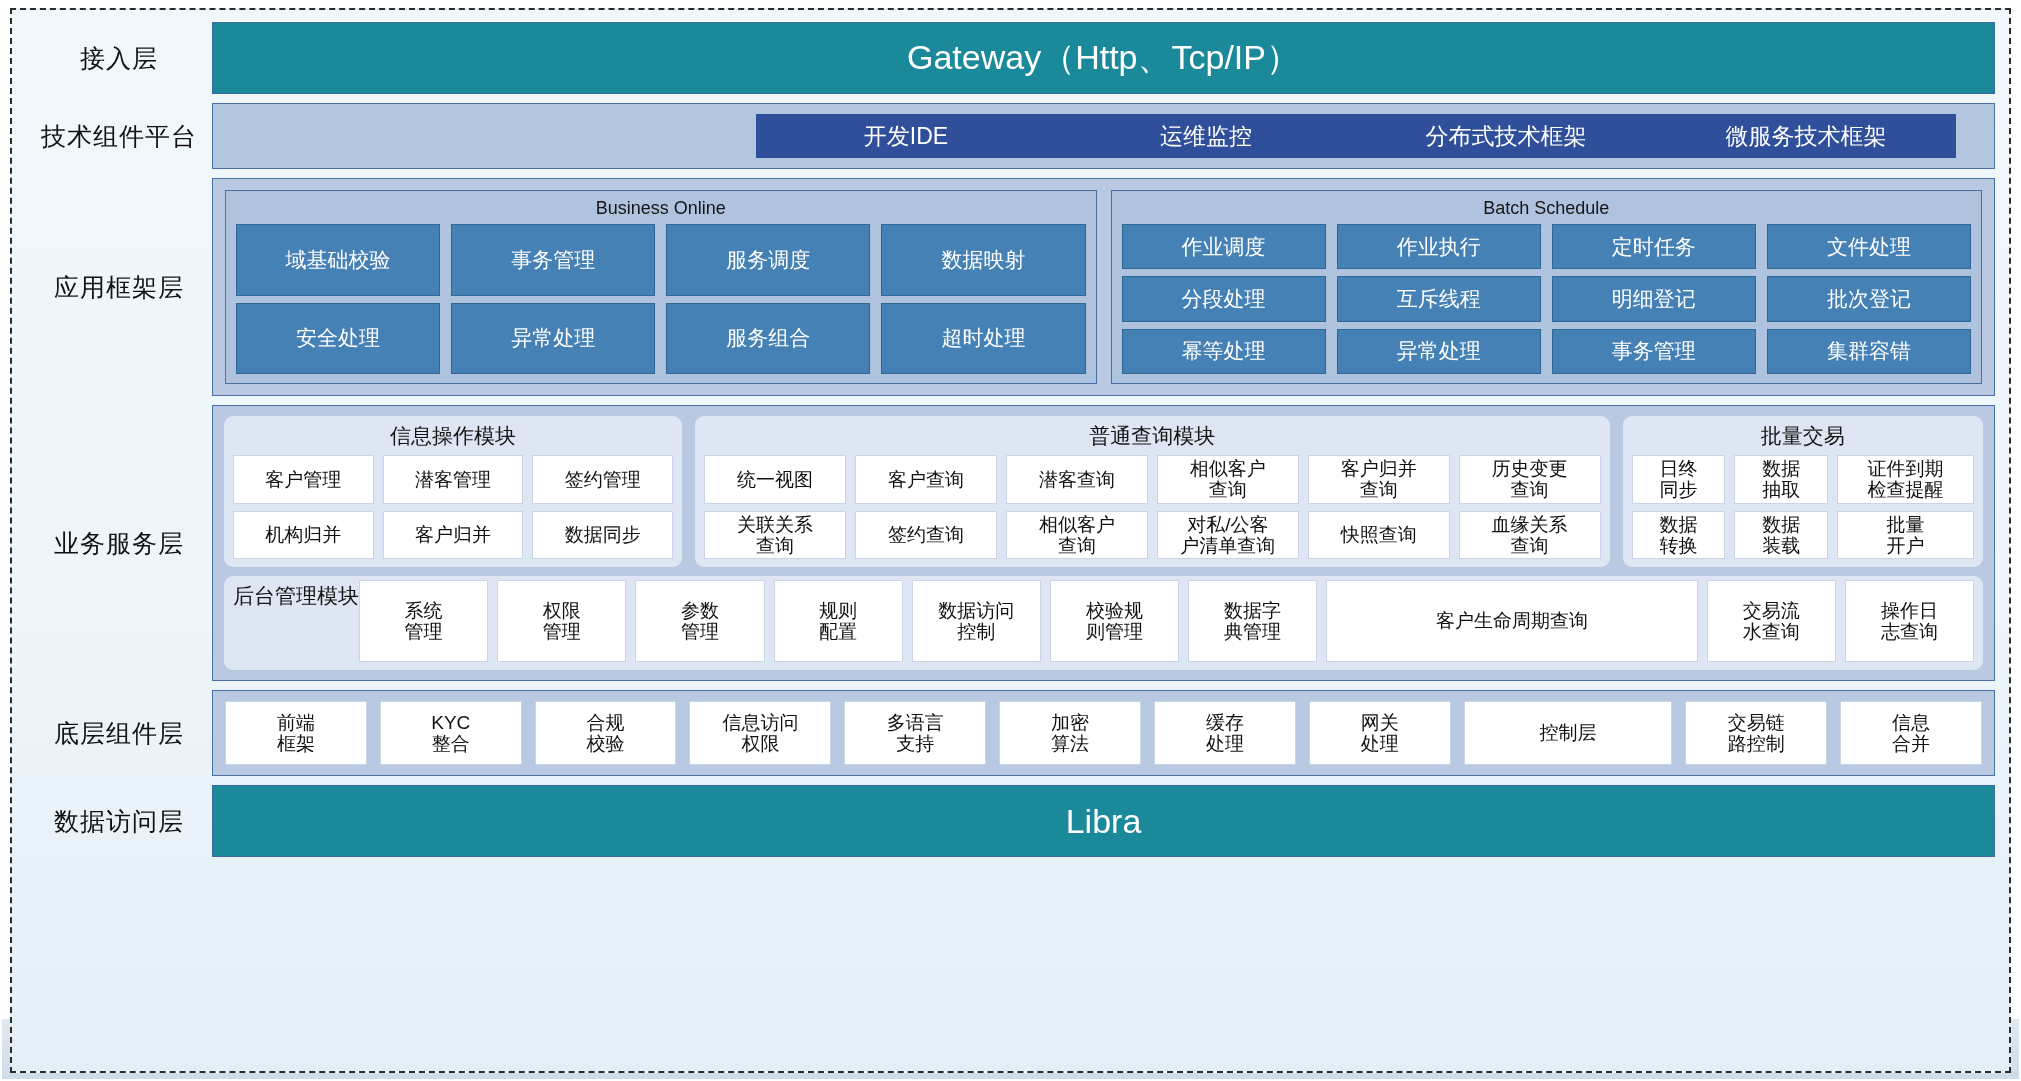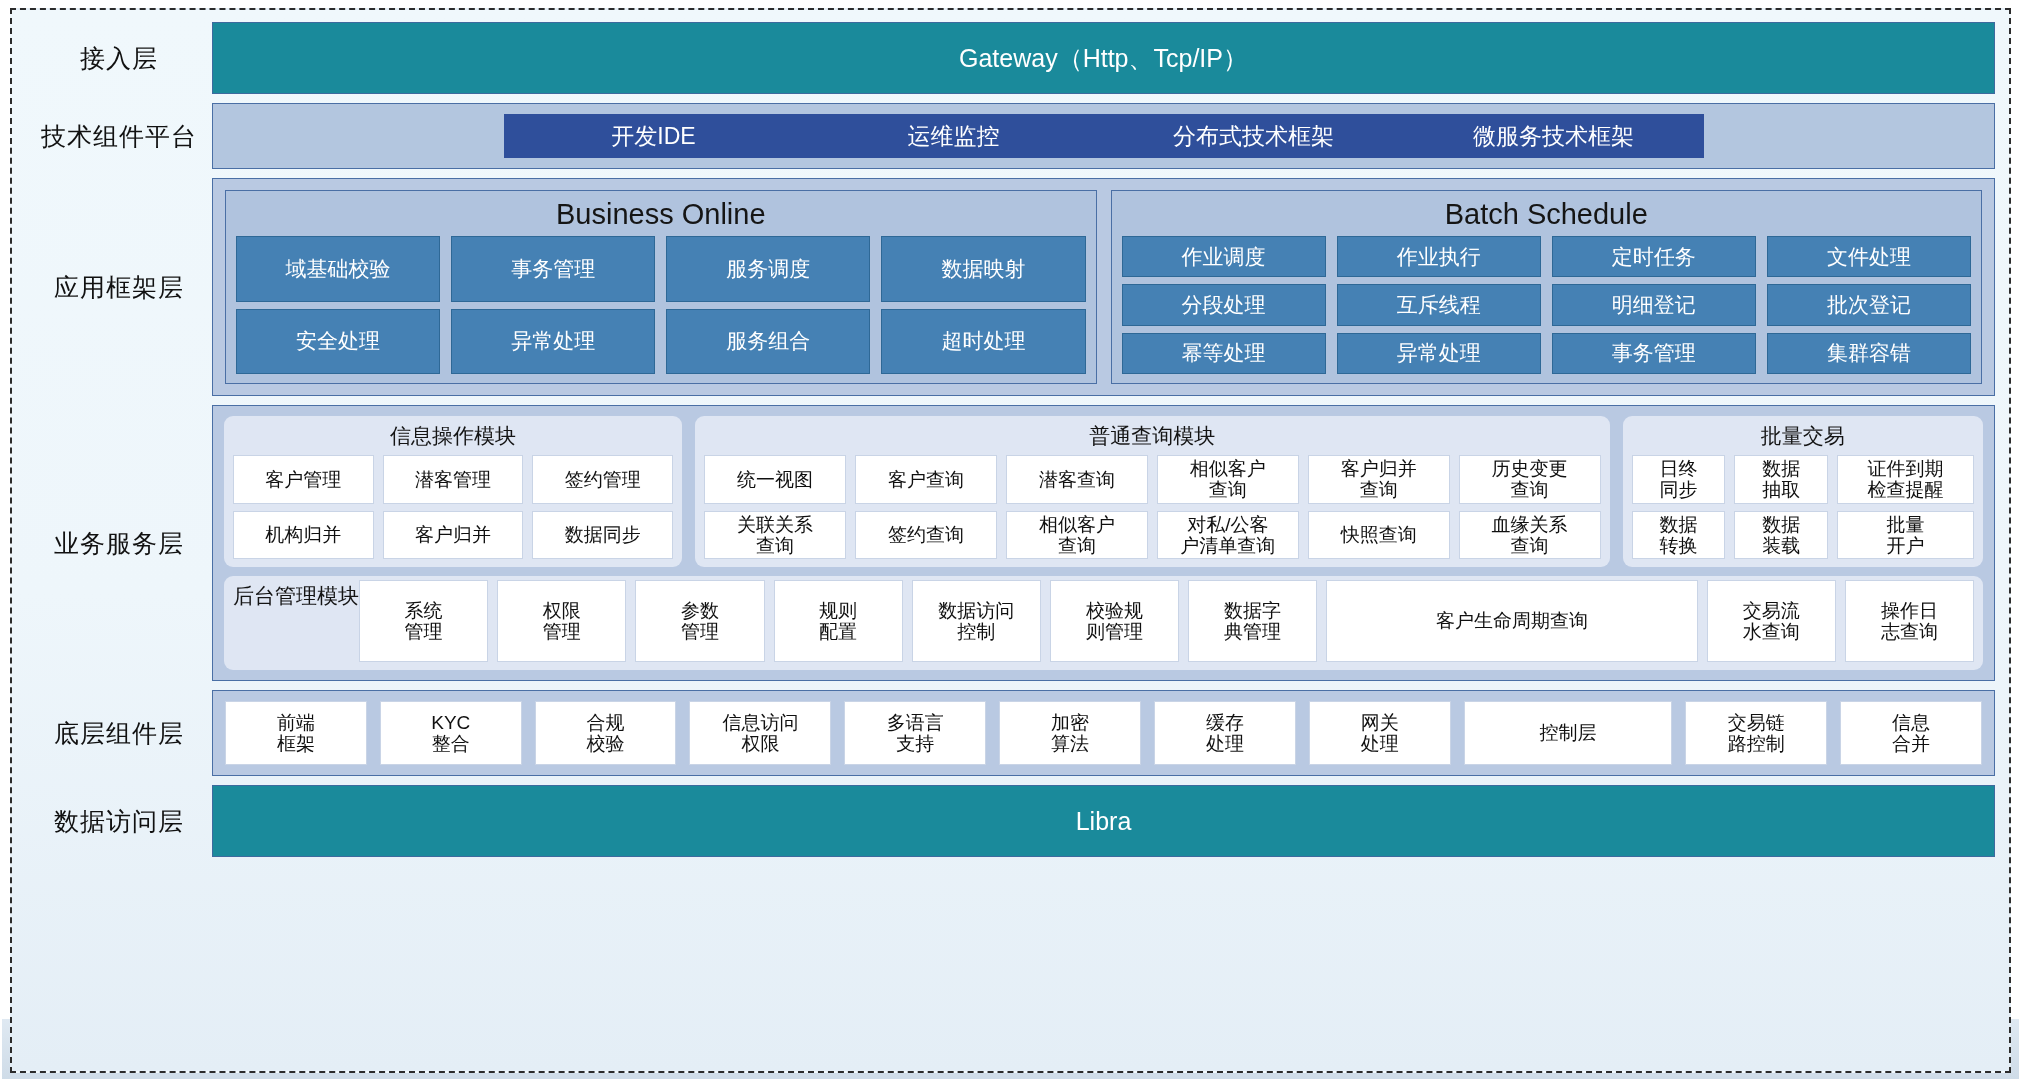--- a/index.html
+++ b/index.html
@@ -46,35 +46,35 @@
     font-weight: 400;
   }
   .row-body { flex: 1; display: flex; }
 
   
   .teal-bar {
     flex: 1;
     background: #1a8a9b;
     border: 1px solid #3d6a9e;
     color: #ffffff;
-    font-size: 25px;
+    font-size: 34px;
     display: flex;
     align-items: center;
     justify-content: center;
     height: 72px;
   }
   
   .tech-band {
     flex: 1;
     background: #b3c6df;
     border: 1px solid #4a6fa5;
     height: 66px;
     display: flex;
     align-items: center;
-    justify-content: center;
+    justify-content: flex-end;
     padding: 8px 38px;
   }
   .tech-chip {
     background: #2f4f9b;
     color: #ffffff;
     font-size: 23px;
     height: 44px;
     min-width: 300px;
     display: flex;
     align-items: center;
@@ -94,21 +94,21 @@
   .app-group {
     flex: 1;
     border: 1px solid #4a6fa5;
     background: #b0c3de;
     padding: 6px 10px 9px 10px;
     display: flex;
     flex-direction: column;
   }
   .app-group-title {
     text-align: center;
-    font-size: 29px;
+    font-size: 18px;
     color: #151515;
     padding: 1px 0 5px 0;
   }
   .app-rows { display: flex; flex-direction: column; gap: 7px; flex: 1; }
   .app-row { display: flex; gap: 11px; flex: 1; }
   .chip {
     background: #4581b4;
     border: 1px solid #2e6896;
     color: #ffffff;
     font-size: 21px;

